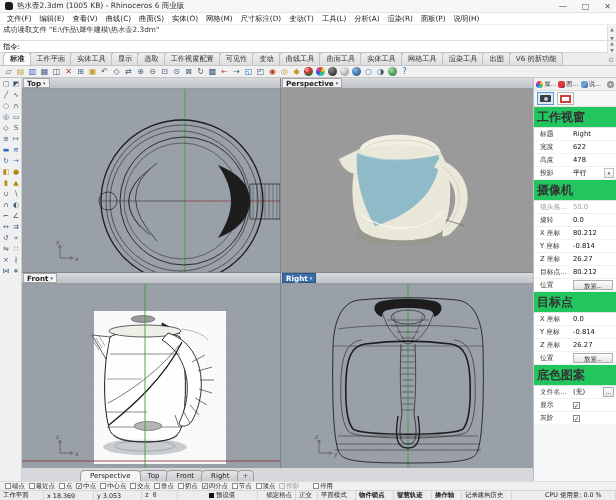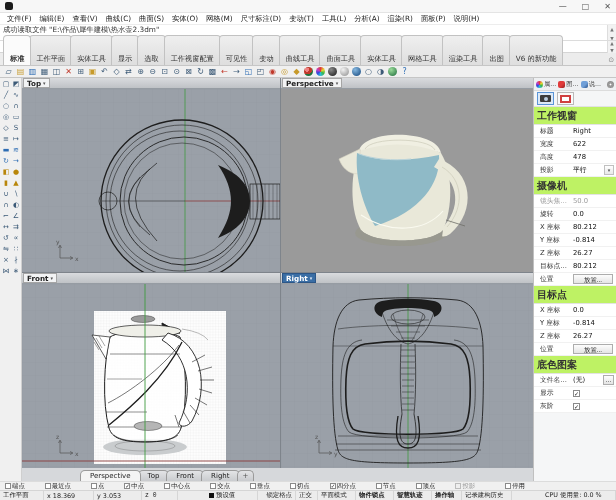--- a/index.html
+++ b/index.html
@@ -18,21 +18,21 @@
 
   
   .cmdhist{height:16px;background:#fff;border-bottom:1px solid #dcdcdc;font-size:7.3px;line-height:9px;padding-left:3px;color:#333;overflow:hidden;position:relative}
   .cmdhist .l1{margin-top:-2px;color:#444}
   .cmdscroll{position:absolute;right:0;top:0;width:9px;height:100%;background:#f2f2f2;border-left:1px solid #ddd;display:flex;flex-direction:column;justify-content:space-between;align-items:center;font-size:4.5px;color:#777}
   .cmdline{height:12px;background:#fff;border-bottom:1px solid #d5d5d5;font-size:7.3px;padding:1px 3px;position:relative;color:#111}
   .cmdline .cmdscroll{height:12px}
 
   
   .ribbontabs{height:13px;background:#ececec;display:flex;align-items:flex-end;padding-left:3px;border-bottom:1px solid #c6c6c6;position:relative}
-  .rtab{padding:18px 6px 1px;font-size:7.2px;color:#333;background:linear-gradient(#efefef,#dedede);border:1px solid #c2c2c2;border-bottom:none;border-radius:4px 4px 0 0;margin-right:-2px;white-space:nowrap}
+  .rtab{padding:1px 6px 1px;font-size:7.2px;color:#333;background:linear-gradient(#efefef,#dedede);border:1px solid #c2c2c2;border-bottom:none;border-radius:4px 4px 0 0;margin-right:-2px;white-space:nowrap}
   .rtab.active{background:#fbfbfb;font-weight:bold;position:relative;z-index:2}
   .ribbon-overflow{position:absolute;right:2px;bottom:1px;font-size:7px;color:#888}
 
   
   .toolbar{height:12px;background:#f0f0f0;display:flex;align-items:center;gap:1px;padding-left:3px;border-bottom:1px solid #c6c6c6}
   .tbi{width:11px;height:11px;font-size:8px;line-height:11px;text-align:center;color:#3c5a77;display:flex;align-items:center;justify-content:center}
   .c-red{color:#c0392b}.c-yellow{color:#c79a2a}.c-blue{color:#2e6db4}
   .ball{width:9px;height:9px;border-radius:50%;display:inline-block}
   .ball-rg{background:radial-gradient(circle at 35% 30%,#f08080 0 25%,#c0392b 26% 55%,#20713c 56%)}
   .ball-wheel{background:conic-gradient(#e03b3b,#e8d832,#39b54a,#2bbcd4,#3344dd,#c33fc3,#e03b3b)}
@@ -65,54 +65,55 @@
   .dot-wheel{background:conic-gradient(#e03b3b,#e8d832,#39b54a,#2bbcd4,#3344dd,#c33fc3,#e03b3b)}
   .dot-red{background:linear-gradient(135deg,#e03b3b 55%,#8e1f1f);border-radius:2px!important}
   .dot-blue{background:linear-gradient(135deg,#6f9fd8 55%,#274f86);border-radius:2px!important}
   .gear{margin-left:auto;width:7px;height:7px;border-radius:50%;background:radial-gradient(circle,#fff 25%,#9a9a9a 30%);border:1px dotted #8a8a8a}
   .panelbtns{height:16px;display:flex;gap:3px;align-items:center;padding:0 3px;background:#f5f6f7;border-bottom:1px solid #e2e2e2}
   .pbtn{width:17px;height:13px;border:1px solid #b9b9b9;background:#fafafa;display:flex;align-items:center;justify-content:center}
   .pbtn.active{border-color:#5a94d6;background:#dce9f7}
   .cam{width:11px;height:7px;background:#3c3c3c;border-radius:1px;position:relative}
   .cam:after{content:"";position:absolute;left:3.5px;top:1.5px;width:4px;height:4px;border-radius:50%;background:#bcd}
   .redrect{width:11px;height:8px;border:2px solid #d04040;background:#fff}
-  .psec-title{font-size:10px;font-weight:bold;color:#333;padding:2px 3px 1px;background:#bef264;border-bottom:1px solid #e3e3e3}
+  .psec-title{font-size:12px;font-weight:bold;color:#333;padding:2px 3px 1px;background:#22c55e;border-bottom:1px solid #e3e3e3}
   .prow{display:flex;align-items:center;height:13px;padding-left:6px;padding-right:2px;background:#fff;border-bottom:1px solid #f1f1f1;font-size:6.8px}
   .plabel{width:33px;color:#333;white-space:nowrap;overflow:hidden}
   .pvalue{flex:1;color:#111;white-space:nowrap;overflow:hidden}
   .muted .pvalue,.muted .plabel{color:#9a9a9a}
   .ddown{width:10px;height:10px;border:1px solid #c0c0c0;background:linear-gradient(#fff,#e9e9e9);font-size:5px;line-height:9px;text-align:center;color:#555}
   .prowbtn{flex:1;height:10px;border:1px solid #adadad;background:linear-gradient(#fdfdfd,#e4e4e4);font-size:6.3px;line-height:9px;text-align:center;color:#222;margin-right:1px}
   .browsebtn{width:11px;height:10px;border:1px solid #adadad;background:linear-gradient(#fdfdfd,#e4e4e4);font-size:6px;line-height:8px;text-align:center;color:#333}
   .pcheck{width:7px;height:7px;border:1px solid #8a8a8a;background:#fff;font-size:6px;line-height:6px;text-align:center;color:#222}
 
   
   .vptabs{position:absolute;left:22px;top:390px;width:511px;height:13px;background:#d6d8db;display:flex;align-items:flex-end;padding-left:58px;gap:0}
   .vptab{padding:1px 9px;background:linear-gradient(#e3e4e6,#c9cbce);border:1px solid #9a9a9a;border-bottom:none;border-radius:5px 5px 0 0;font-size:7px;color:#222;margin-right:-3px;white-space:nowrap}
   .vptab.active{background:#f4f4f4;z-index:2;position:relative}
   .vptab.add{padding:1px 5px;color:#555}
 
   
-  .osnapbar{position:absolute;top:481px;left:0;width:616px;height:9px;background:#f0f0f0;display:flex;align-items:center;gap:20px;padding-left:5px;font-size:6.4px;color:#222;border-top:1px solid #dcdcdc}
+  .osnapbar{position:absolute;top:481px;left:0;width:616px;height:9px;background:#f0f0f0;display:flex;align-items:center;gap:4px;padding-left:5px;font-size:6.4px;color:#222;border-top:1px solid #dcdcdc}
   .osnap-item{display:flex;align-items:center;gap:1px;white-space:nowrap}
   .osbox{width:6px;height:6px;border:1px solid #8a8a8a;background:#fff;font-size:5.5px;line-height:5px;text-align:center;color:#222}
   .osnap-item.dim{color:#999}.osnap-item.dim .osbox{border-color:#bbb;background:#eee}
   .osnap-item.gap{margin-left:10px}
 
   
   .statusbar{position:absolute;top:490px;left:0;width:616px;height:10px;background:#ececec;border-top:1px solid #d5d5d5;display:flex;font-size:6.4px;color:#222}
   .sbcell{height:100%;display:flex;align-items:center;gap:2px;padding:0 3px;border-right:1px solid #d6d6d6;white-space:nowrap;overflow:hidden}
   .sbcell.bold{font-weight:bold}
   .sw{width:5px;height:5px;background:#111;flex:0 0 auto}
 </style>
 </head>
 <body>
 
 <div class="titlebar">
   <span class="appicon"></span>
+  <span>热水壶2.3dm (1005 KB) - Rhinoceros 6 商业版</span>
   <span class="wbtns">
     <span class="wbtn">—</span>
     <span class="wbtn">□</span>
     <span class="wbtn">✕</span>
   </span>
 </div>
 
 <div class="menubar" id="menubar">
     <span class="menu-item">文件(F)</span>
     <span class="menu-item">编辑(E)</span>

